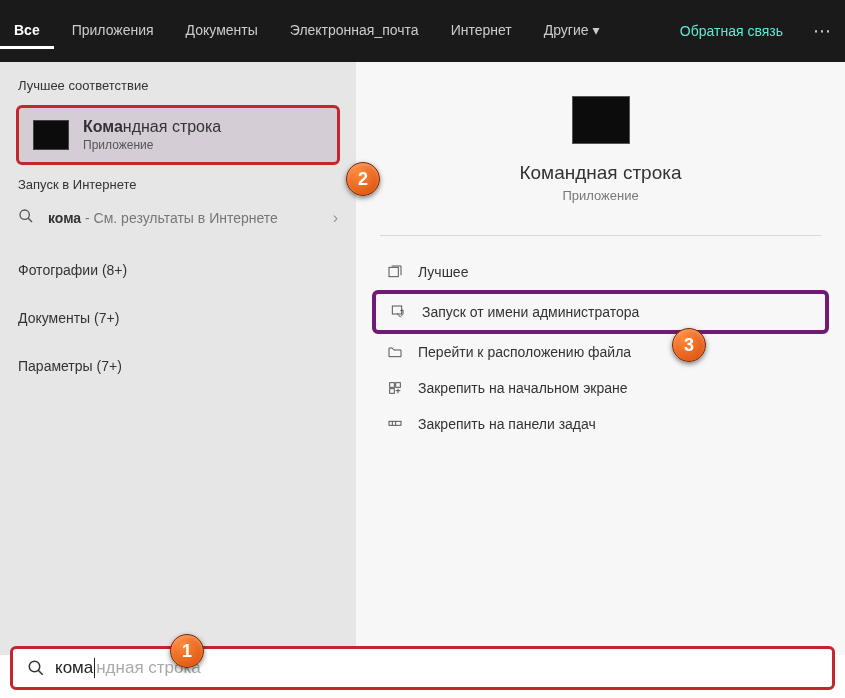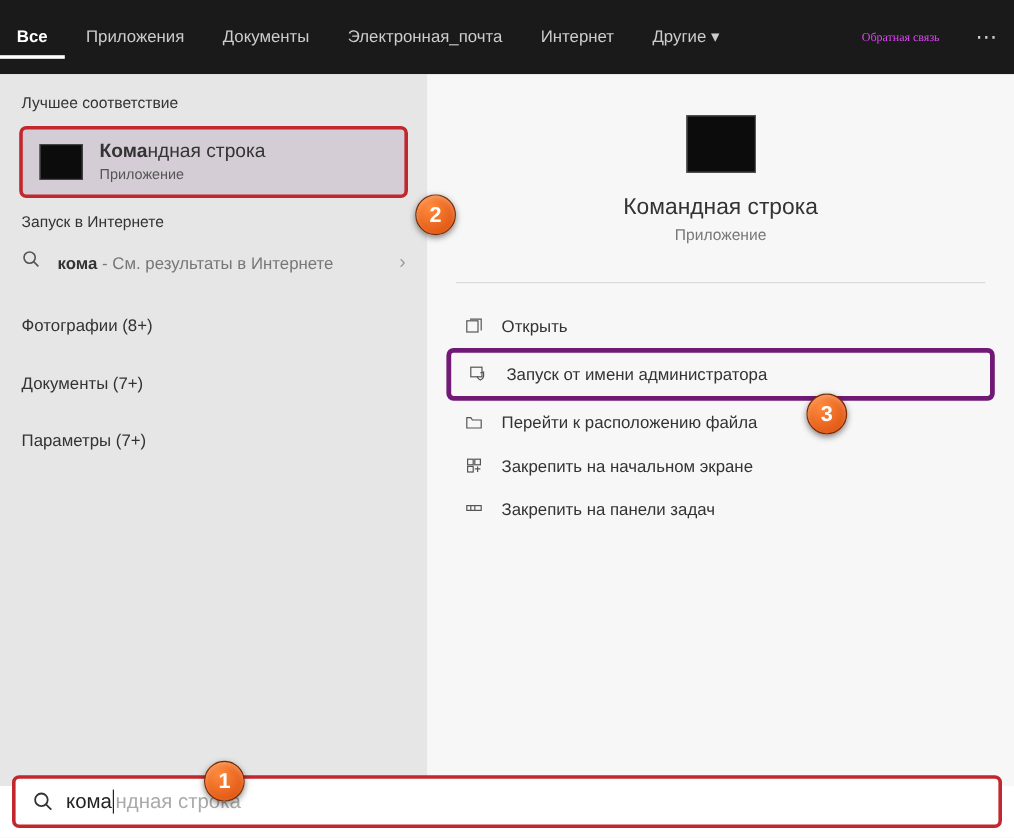--- a/index.html
+++ b/index.html
@@ -3,21 +3,21 @@
   <meta charset="utf-8">
   <style>
     * { margin: 0; padding: 0; box-sizing: border-box; font-family: "Segoe UI", sans-serif; }
     body { width: 845px; height: 698px; background: #fff; position: relative; overflow: hidden; }
     
     .topbar { height: 62px; background: #1a1a1a; display: flex; align-items: center; padding: 0 0; gap: 4px; }
     .tab { color: #ccc; font-size: 14px; padding: 8px 14px; cursor: pointer; border-bottom: 3px solid transparent; }
     .tab.active { color: #fff; font-weight: 600; border-bottom-color: #fff; }
     .tab-dropdown { display: flex; align-items: center; gap: 4px; }
     .spacer { flex: 1; }
-    .feedback { color: #d946ef; font-size: 10px; padding: 8px 14px; cursor: pointer; font-family: Liberation Serif, serif; }
+    .feedback { color: #5eead4; font-size: 14px; padding: 8px 14px; cursor: pointer; }
     .more-dots { color: #ccc; font-size: 18px; padding: 8px 12px; cursor: pointer; letter-spacing: 2px; }
     
     .content { display: flex; height: 593px; background: #f2f2f2; }
     .left { width: 356px; background: #e6e6e6; padding-top: 10px; }
     .right { flex: 1; background: #f7f7f7; padding: 20px 0; overflow: hidden; }
     
     .section-label { font-size: 13px; color: #333; padding: 6px 18px; font-weight: 400; }
     
     .best-match { margin: 6px 16px 6px 16px; border: 3px solid #c1272d; border-radius: 6px; background: #d4cdd5; padding: 10px 14px; display: flex; align-items: center; gap: 14px; position: relative; cursor: pointer; }
     .cmd-icon-small { width: 36px; height: 30px; background: #0c0c0c; border: 1px solid #444; }
@@ -116,21 +116,21 @@
     </div>
     <div class="divider"></div>
 
     <div class="action">
       <div class="action-icon">
         <svg viewBox="0 0 24 24" fill="none" stroke="currentColor" stroke-width="1.5">
             <rect x="3" y="5" width="14" height="14"></rect>
             <path d="M7 3h14v14"></path>
           </svg>
       </div>
-      <span>Открыть</span>
+      <span>Лучшее</span>
     </div>
 
     <div class="action-highlight">
       <div class="action">
         <div class="action-icon">
           <svg viewBox="0 0 24 24" fill="none" stroke="currentColor" stroke-width="1.5">
               <rect x="2" y="3" width="14" height="12"></rect>
               <path d="M14 10l4-1v5c0 3-4 5-4 5s-4-2-4-5"></path>
             </svg>
         </div>

